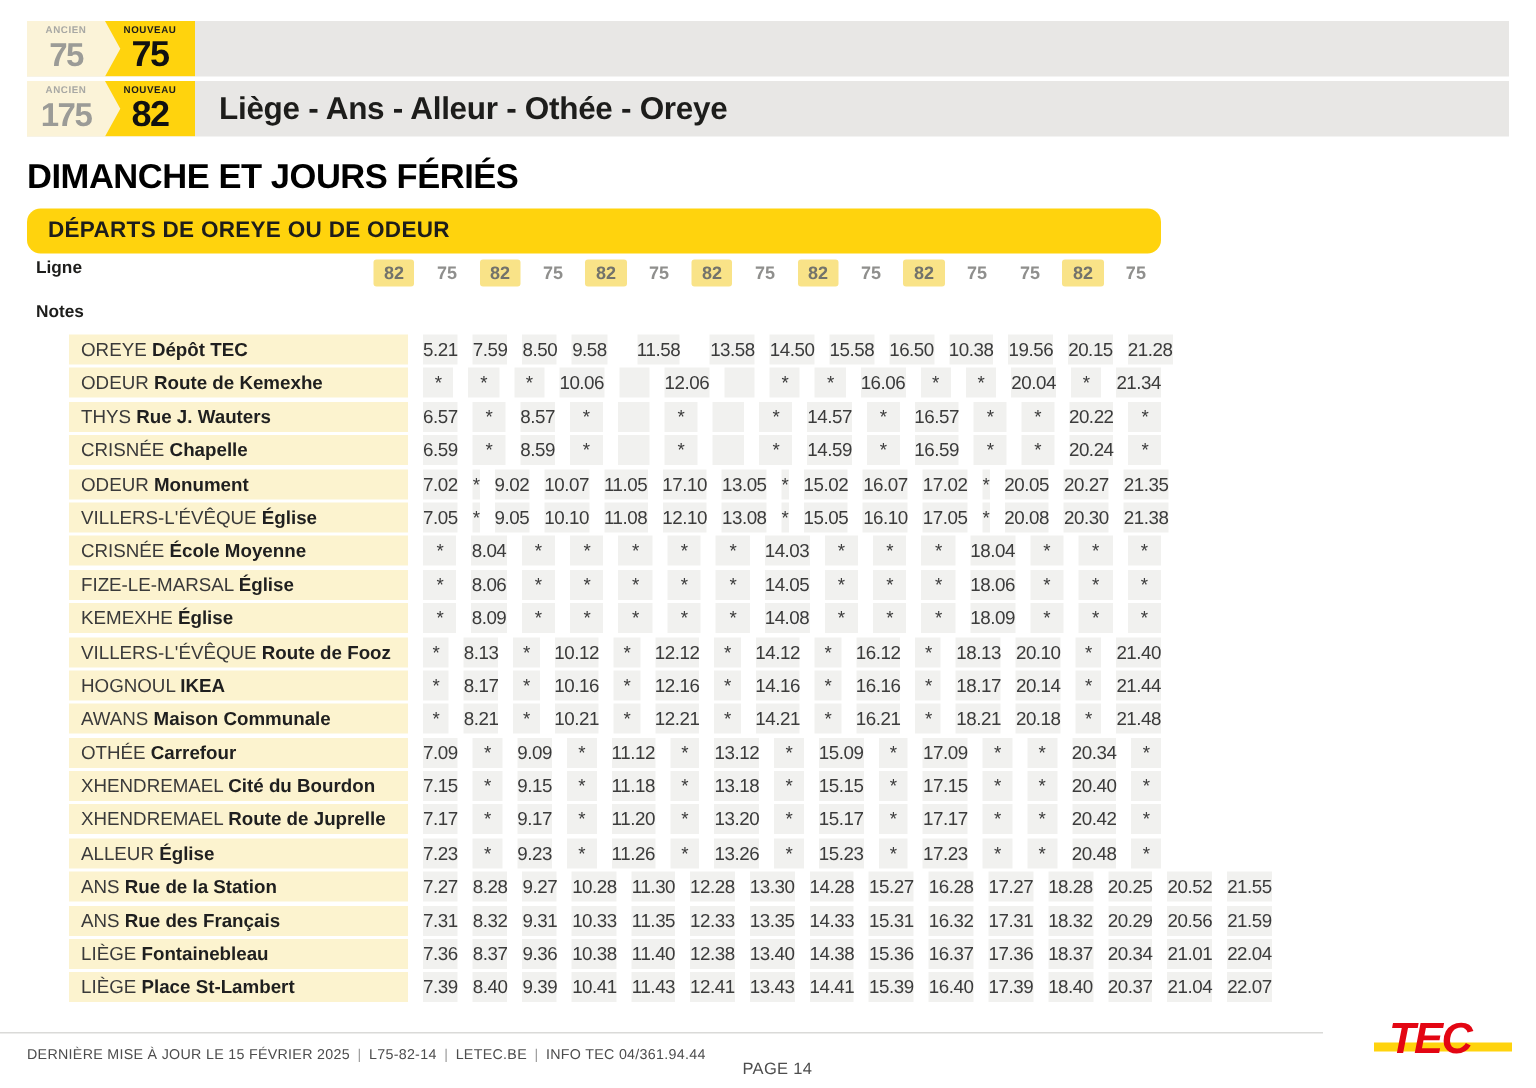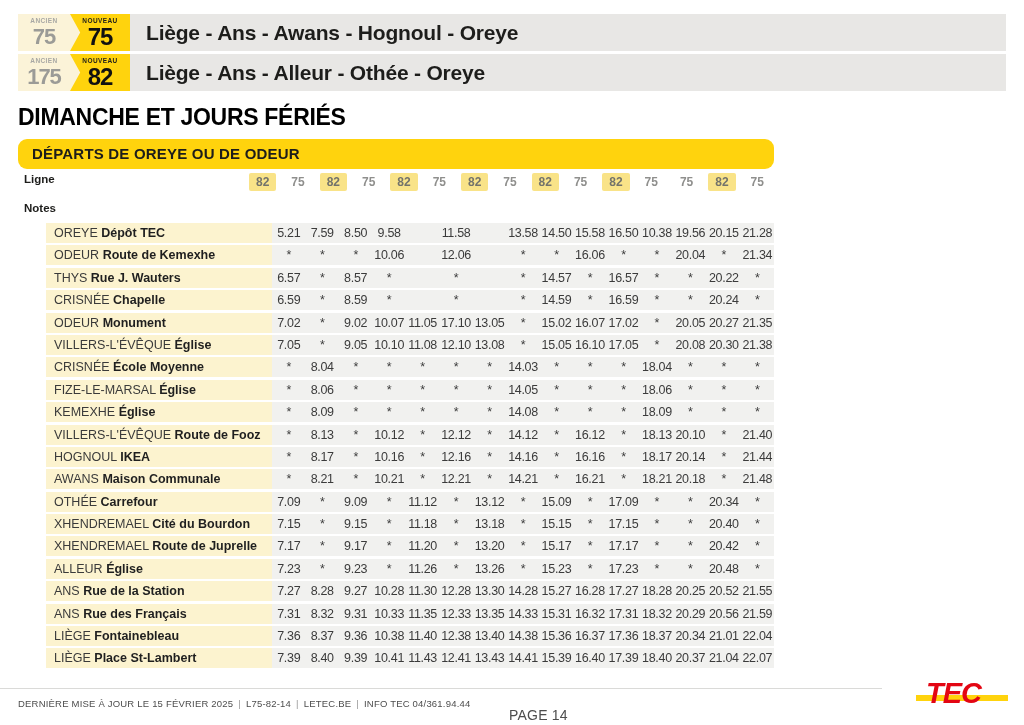--- a/index.html
+++ b/index.html
@@ -40,40 +40,40 @@
   .grid-row { display:flex; gap:2px; }
   .label-col { flex:0 0 226px; padding-left:6px; }
   .ligne-row { margin-top:4px; height:24px; align-items:flex-start; }
   .ligne-row .label-col, .notes-row .label-col { font-size:11.5px; font-weight:700; color:#1d1d1b; }
   .line-cell { flex:1; display:flex; justify-content:center; align-items:center; }
   .line-cell span { font-size:12px; font-weight:700; color:#8F8F8D; padding:2px 7px; border-radius:2px; }
   .line-cell span.hl { background:var(--badge-yellow,#F9E388); color:#73736B; }
   .notes-row { height:22px; align-items:center; }
 
   #rows { margin-top:4px; }
-  .row { display:flex; gap:0; height:20px; margin-bottom:2.4px;padding-left:28px; }
+  .row { display:flex; gap:10px; height:20px; margin-bottom:2.4px;padding-left:28px; }
   .station {
     flex:0 0 226px; background:var(--station-yellow,#FCF3CF);
     font-size:12.5px; line-height:20px; padding-left:8px; color:#3a3a3a;
     white-space:nowrap; overflow:hidden;
   }
   .station b { color:#1f1f1f; }
   .cell {
     flex:1; background:var(--cell-gray,#F1F1EF); text-align:center;
     font-size:12.5px; line-height:20px; color:#3B3B3B; letter-spacing:-0.3px;
   }
 
   
   .footer-rule { position:absolute; top:688px; left:0; width:882px; height:1px; background:#DADAD8; }
   .footer-text {
     position:absolute; top:698px; left:18px;
     font-size:9.5px; color:#4d4d4d; letter-spacing:.2px; font-weight:400;
   }
   .footer-text .sep { color:#9a9a9a; margin:0 5px; }
-  .footer-page { position:absolute; top:707px; left:495px; font-size:14px; color:#4d4d4d; letter-spacing:.2px;margin-left:14px; }
+  .footer-page { position:absolute; top:707px; left:495px; font-size:11px; color:#4d4d4d; letter-spacing:.2px; }
   .tec-logo { position:absolute; top:676px; right:16px; width:92px; height:40px; }
   .tec-bar { position:absolute; left:0; right:0; top:19px; height:6px; background:var(--brand-yellow,#FFD500); }
   .tec-text {
     position:absolute; left:10px; top:1px;
     font-size:29px; font-weight:900; font-style:italic; letter-spacing:-1px;
     color:var(--tec-red,#E30613);
   }
 </style>
 </head>
 <body>
@@ -85,21 +85,20 @@
       <div class="route-badge">
         <div class="ancien">
           <div class="badge-label">ANCIEN</div>
           <div class="badge-num">75</div>
         </div>
         <div class="nouveau">
           <div class="badge-label">NOUVEAU</div>
           <div class="badge-num">75</div>
         </div>
       </div>
-      <div class="route-name">Liège - Ans - Awans - Hognoul - Oreye</div>
     </div>
     <div class="band">
       <div class="route-badge">
         <div class="ancien">
           <div class="badge-label">ANCIEN</div>
           <div class="badge-num">175</div>
         </div>
         <div class="nouveau">
           <div class="badge-label">NOUVEAU</div>
           <div class="badge-num">82</div>

